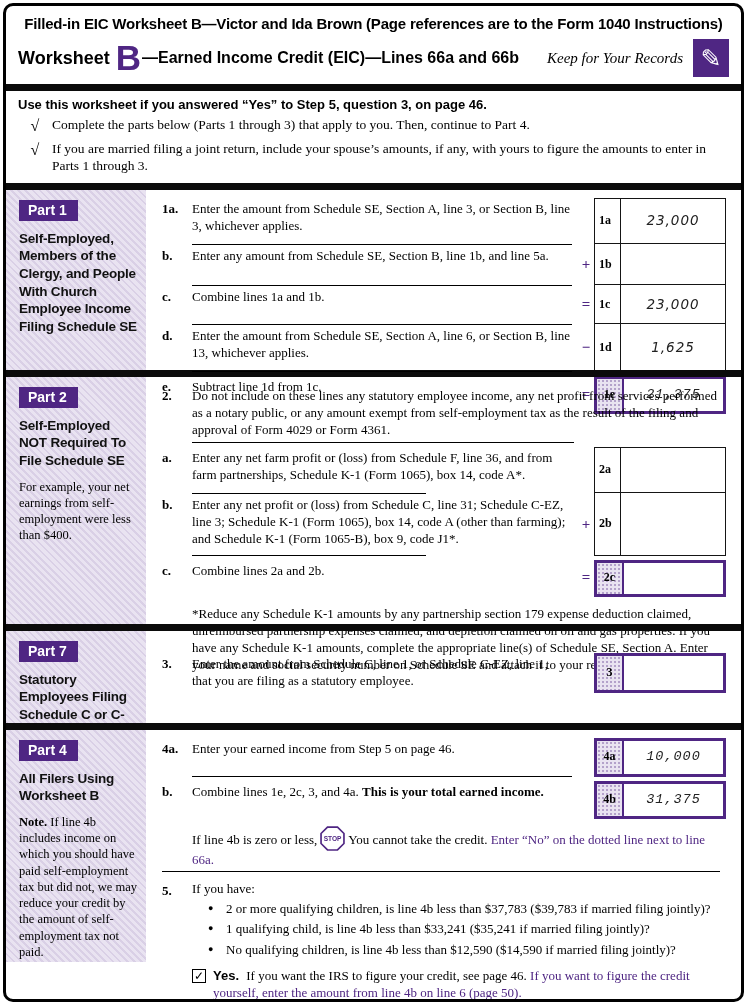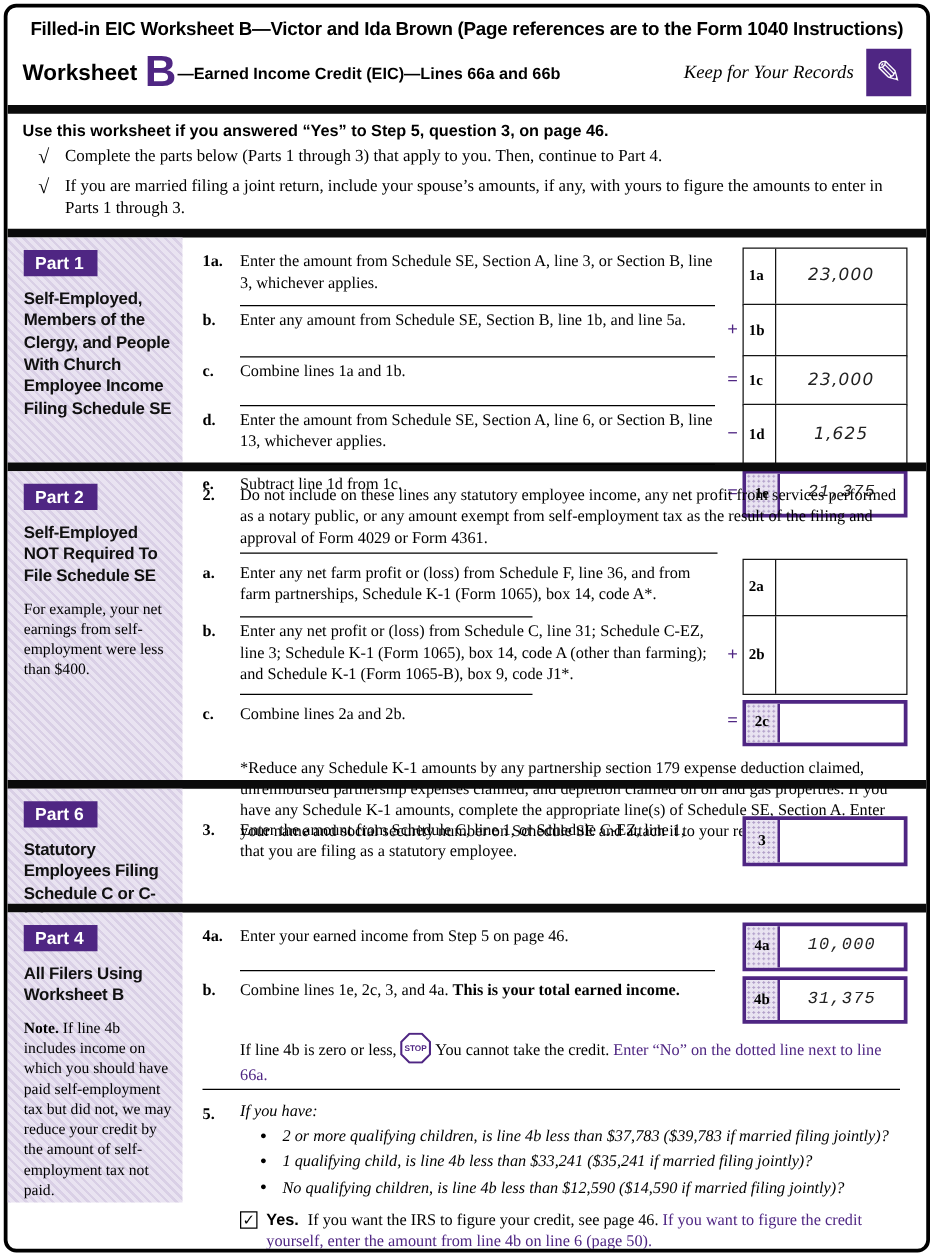--- a/index.html
+++ b/index.html
@@ -7,21 +7,21 @@
   .frame { position:absolute; inset:3px; border:3px solid #000; border-radius:10px; background:#fff;
            overflow:hidden; display:flex; flex-direction:column; }
   .bar { height:7px; background:#0b0b0b; flex:0 0 auto; }
 
   
   .hdr { padding:9px 12px 4px 12px; font-family:"Liberation Sans", sans-serif; }
   .hdr-top { font-weight:bold; font-size:15px; letter-spacing:-0.2px;text-align:center; }
   .hdr-row { display:flex; align-items:center; margin-top:7px; padding-bottom:3px;text-align:center; }
   .w-word { font-weight:bold; font-size:18px; }
   .w-letter { font-weight:bold; font-size:35px; color:var(--purple); line-height:0.8; margin:0 1px 0 6px; }
-  .w-rest { font-weight:bold; font-size:13px; }
+  .w-rest { font-weight:bold; font-size:16px; }
   .keep { margin-left:auto; font-family:"Liberation Serif", serif; font-style:italic; font-size:15px; margin-right:10px; }
   .pencil { width:36px; height:38px; background:var(--purple); display:flex; align-items:center; justify-content:center; }
   .pencil span { color:#fff; font-size:25px; }
 
   
   .intro { padding:6px 12px 8px 12px; }
   .intro-head { font-family:"Liberation Sans", sans-serif; font-weight:bold; font-size:13px; margin-bottom:4px; }
   .chk { display:flex; margin-top:3px; font-size:13.5px; line-height:1.3; }
   .chk .mark { width:34px; text-align:center; font-size:16px; flex:0 0 auto; }
   .chk .ctext { flex:1; padding-right:14px; }
@@ -222,21 +222,21 @@
           </div>
         </div>
       </div>
       <div class="footnote" style="padding-left:30px;">*Reduce any Schedule K-1 amounts by any partnership section 179 expense deduction claimed, unreimbursed partnership expenses claimed, and depletion claimed on oil and gas properties. If you have any Schedule K-1 amounts, complete the appropriate line(s) of Schedule SE, Section A. Enter your name and social security number on Schedule SE and attach it to your return.</div>
     </div>
   </div>
   <div class="bar"></div>
 
   <div class="part" style="min-height:92px;">
     <div class="sidebar">
-      <span class="badge">Part 6</span>
+      <span class="badge">Part 7</span>
       <div class="sb-head">Statutory Employees Filing Schedule C or C-EZ</div>
     </div>
     <div class="content" style="padding-top:22px;">
       <div class="li" style="min-height:40px;">
         <span class="num">3.</span>
         <div class="txt">Enter the amount from Schedule C, line 1, or Schedule C-EZ, line 1, that you are filing as a statutory employee.</div>
         <div class="boxcol">
             <span class="op"></span>
           <div class="pbx">
             <span class="lbl">3</span>
@@ -283,21 +283,21 @@
         </div>
       </div>
       <div class="stopline uline">
         <span>If line 4b is zero or less,</span><svg width="25" height="25" viewBox="0 0 24 24">
             <polygon points="7.2,1 16.8,1 23,7.2 23,16.8 16.8,23 7.2,23 1,16.8 1,7.2" fill="#fff" stroke="#4F2683" stroke-width="1.6"></polygon>
             <text x="12" y="14" text-anchor="middle" font-size="6.3" font-weight="bold" fill="#4F2683" font-family="Liberation Sans, sans-serif">STOP</text>
           </svg><span>You cannot take the credit. </span><span class="purple-text">Enter “No” on the dotted line next to line 66a.</span>
       </div>
       <div class="q5">
         <span class="num">5.</span>
-        <div style="flex:1;font-style:italic;">
+        <div style="flex:1;">
           <div>If you have:</div>
           <div class="bullets" style="padding-left:16px;">
             <div class="bullet">
               <span class="bdot">●</span>
               <span>2 or more qualifying children, is line 4b less than $37,783 ($39,783 if married filing jointly)?</span>
             </div>
             <div class="bullet">
               <span class="bdot">●</span>
               <span>1 qualifying child, is line 4b less than $33,241 ($35,241 if married filing jointly)?</span>
             </div>

